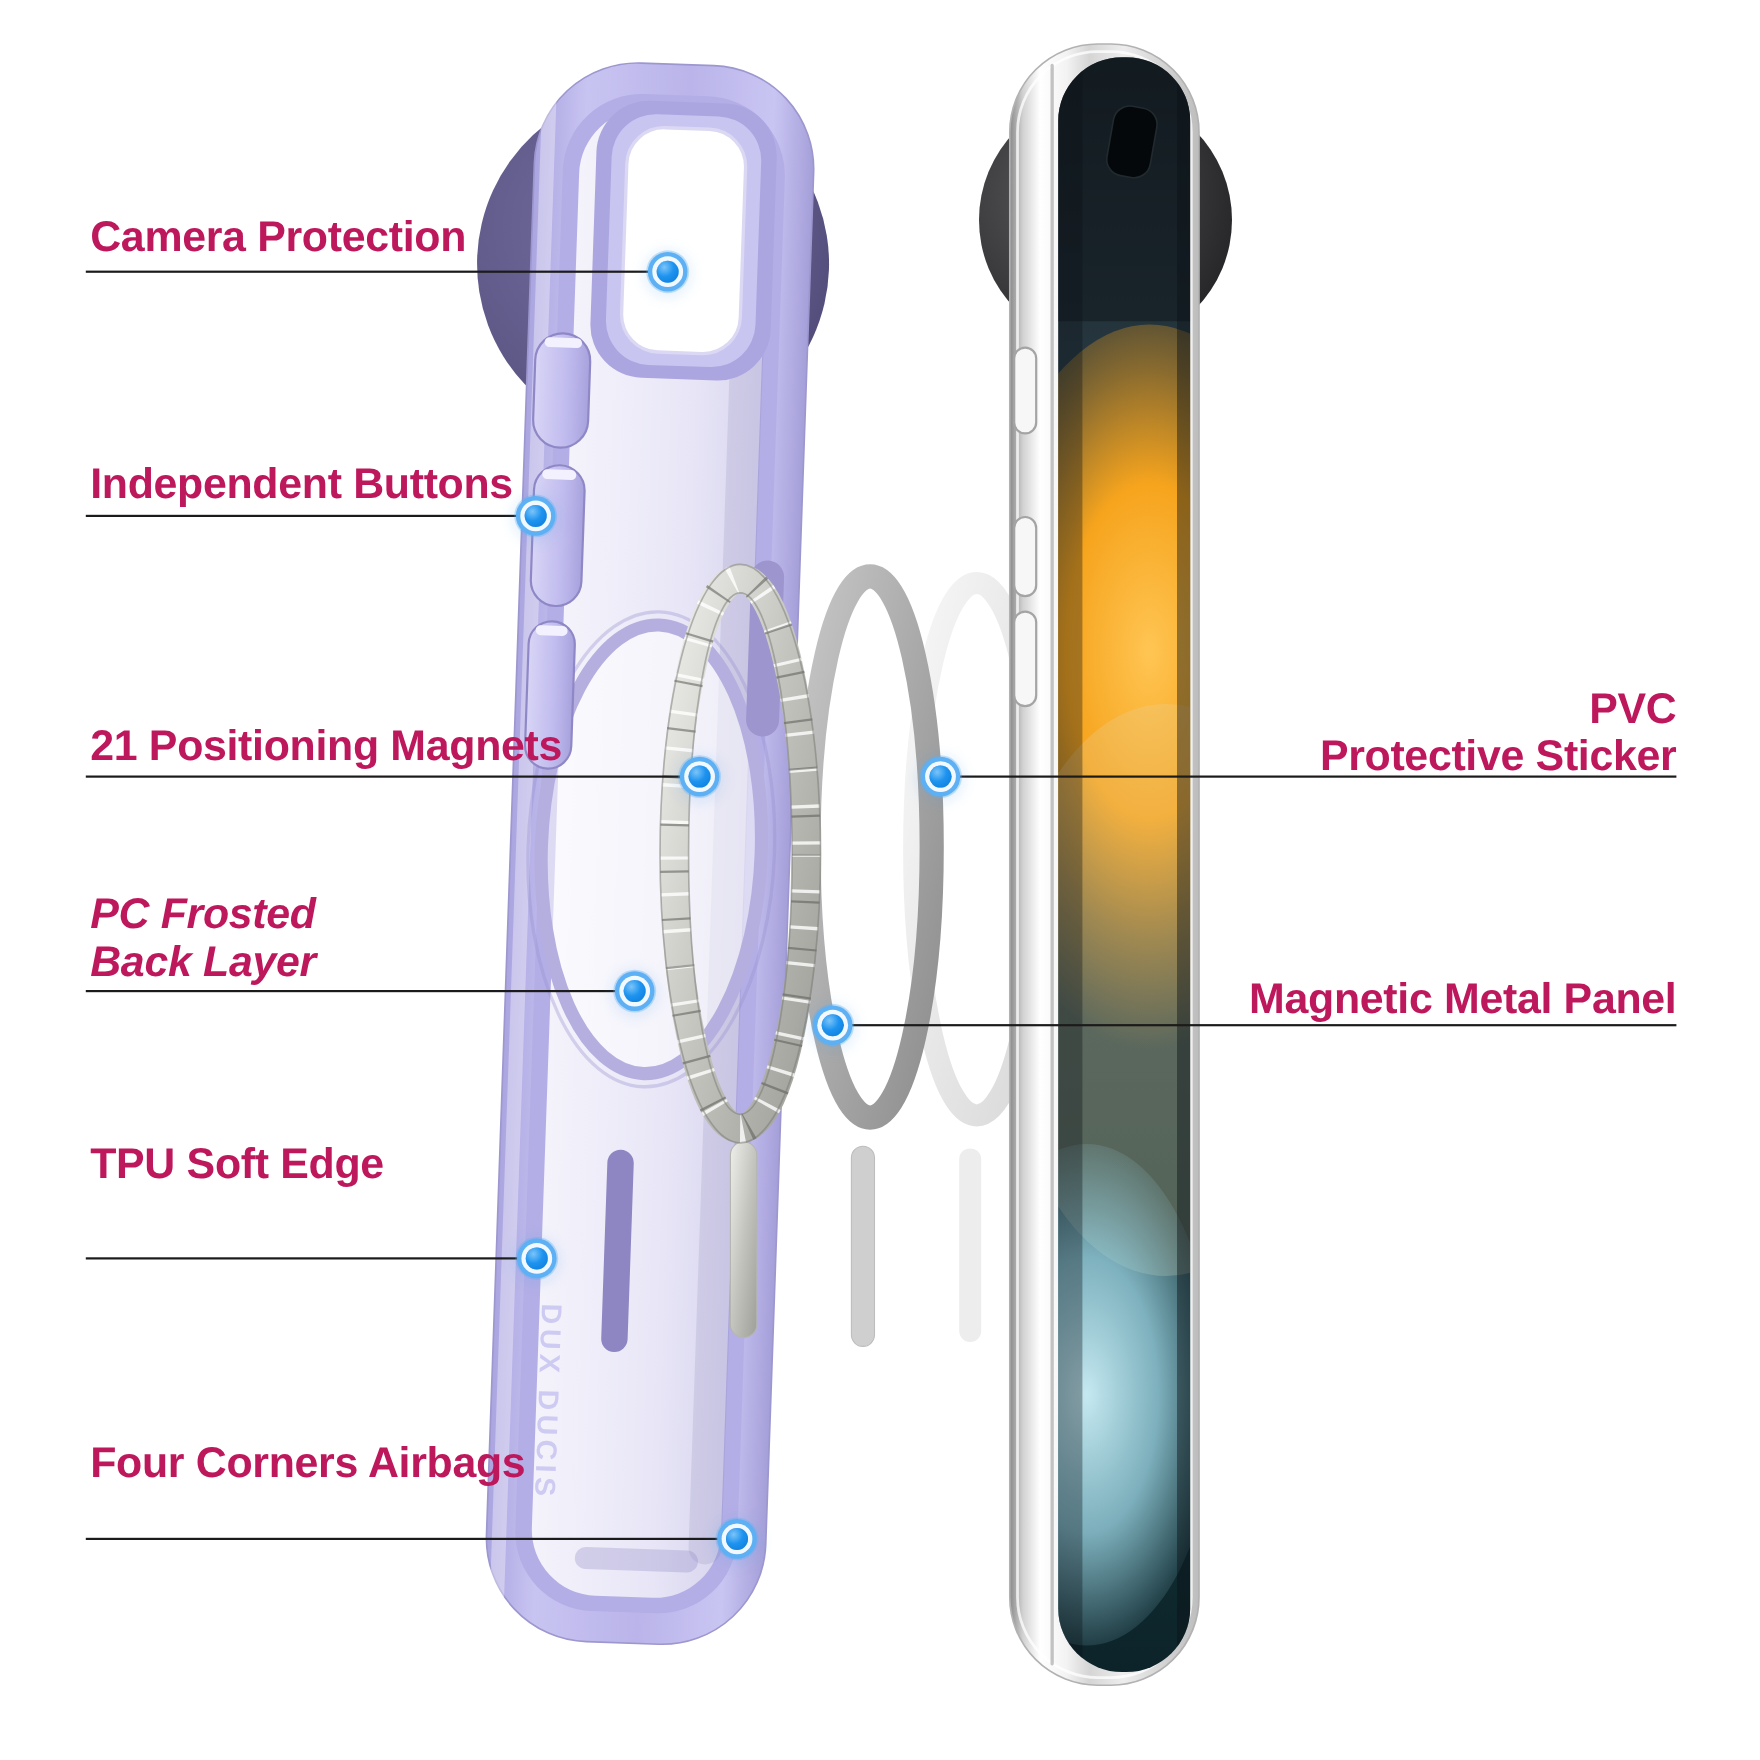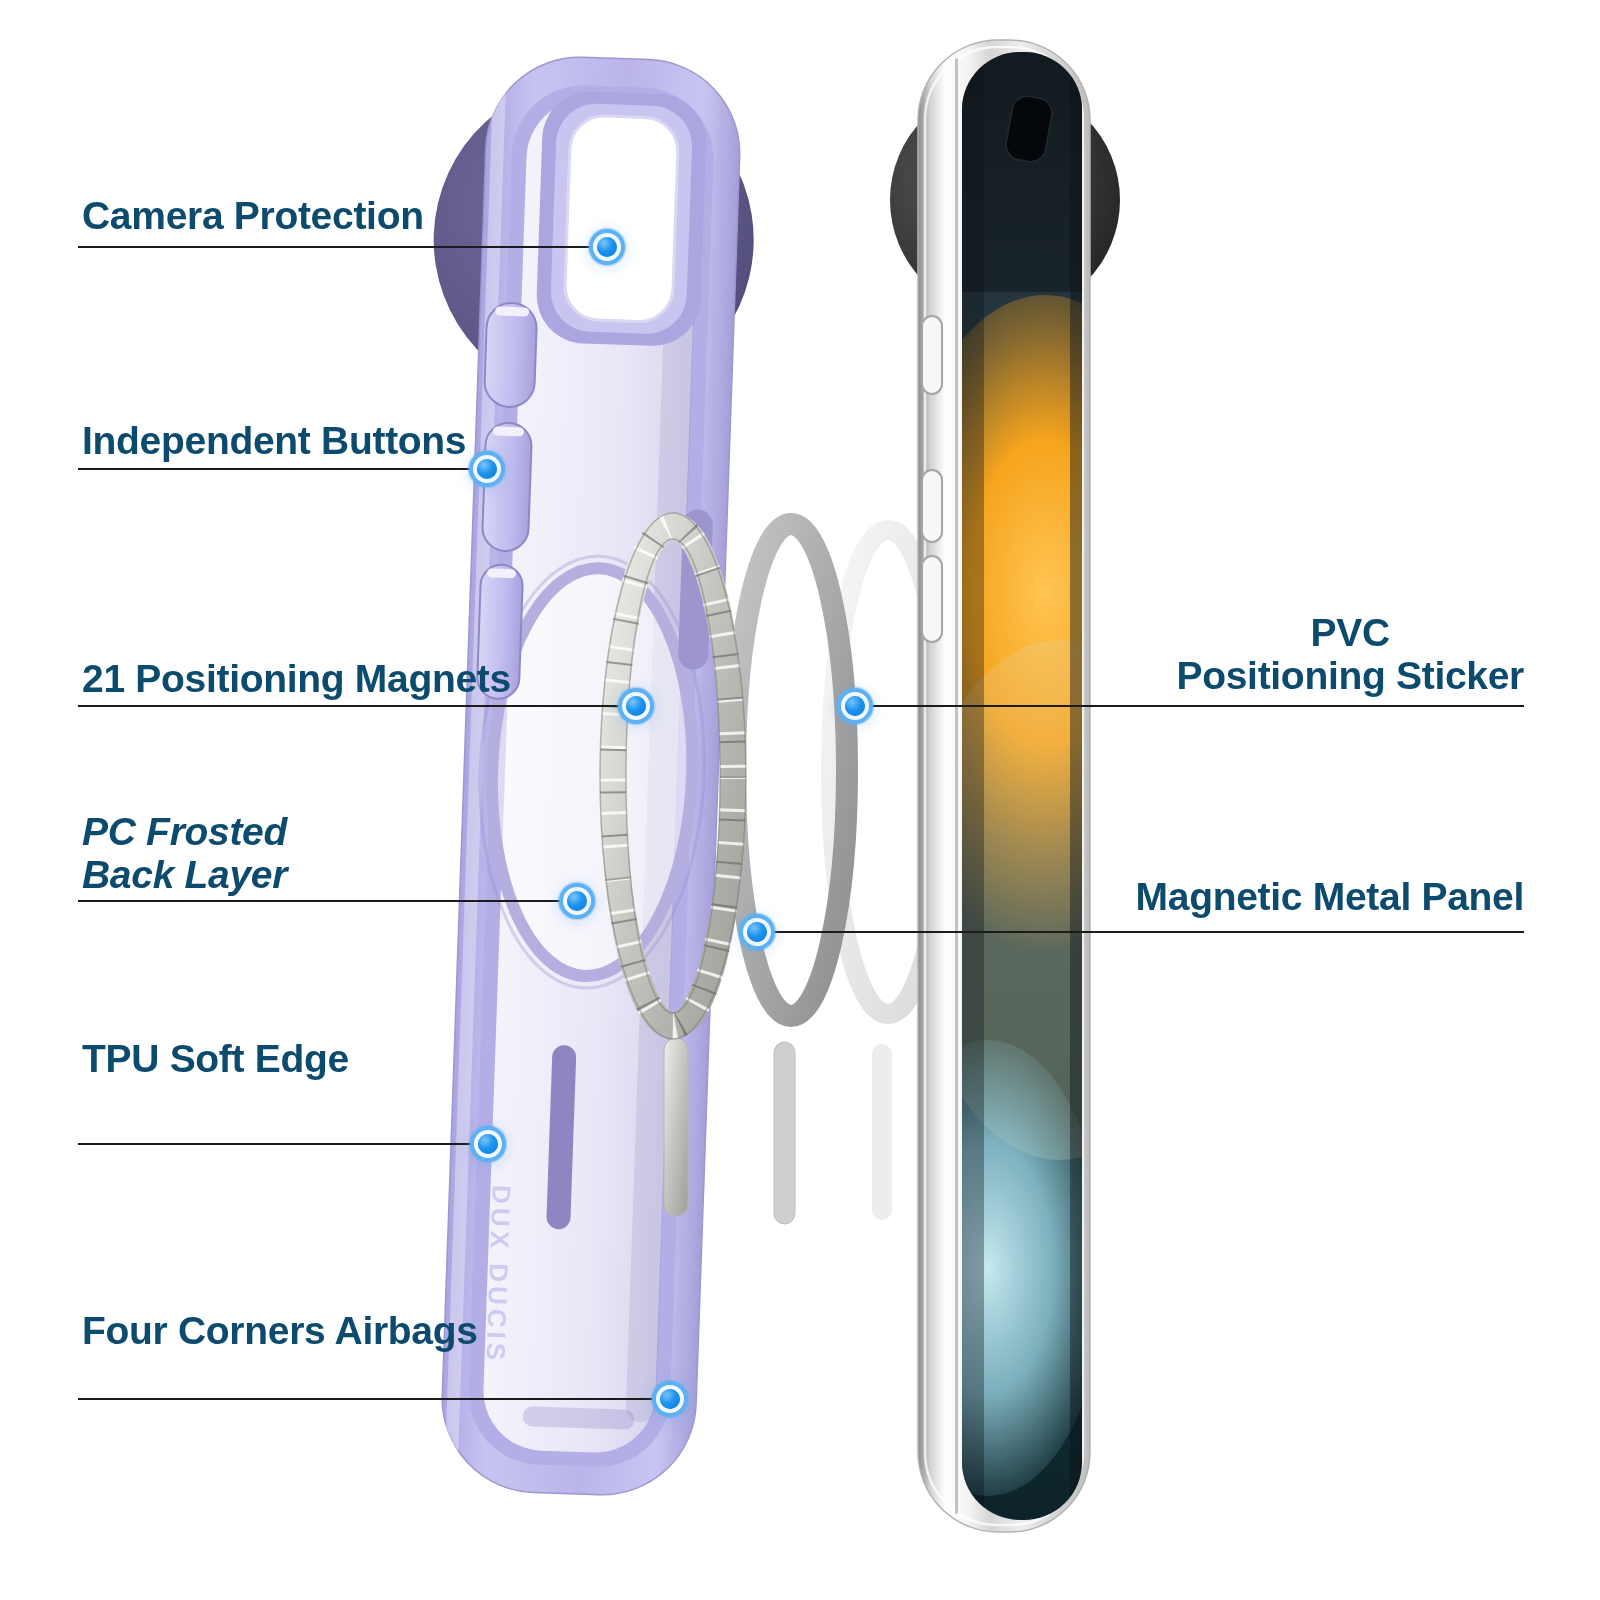--- a/index.html
+++ b/index.html
@@ -1,22 +1,22 @@
 <!DOCTYPE html>
 <html><head>
 <meta charset="utf-8">
 <style>
   html,body{margin:0;padding:0;background:#ffffff;}
   body{width:1600px;height:1600px;position:relative;overflow:hidden;
        font-family:"Liberation Sans",sans-serif;}
   svg.art{position:absolute;left:0;top:0;z-index:1;}
   .callout-label{position:absolute;z-index:4;font:700 39px/43px "Liberation Sans",sans-serif;
-       color:#0c4a6e;letter-spacing:-0.3px;white-space:nowrap;}
+       color:#be185d;letter-spacing:-0.3px;white-space:nowrap;}
   .callout-label .ln{display:block;}
-  .callout-label.right{text-align:center;}
+  .callout-label.right{text-align:right;margin-top:12px;}
   .callout-line{position:absolute;z-index:5;height:2.5px;background:#1b1b1b;}
   .callout-dot{position:absolute;z-index:6;width:20px;height:20px;margin:-10px 0 0 -10px;
        border-radius:50%;
        background:radial-gradient(circle at 35% 30%,#7cc4f8 0%,#1d93ef 45%,#0b79d8 100%);
        box-shadow:0 0 0 4px rgba(255,255,255,.92),
                   0 0 0 8px #5cb0f3,
                   0 0 0 9.5px rgba(92,176,243,.35),
                   0 2px 14px 10px rgba(80,160,235,.20);}
 </style>
 </head>
@@ -197,17 +197,17 @@
   <span class="ln">Back Layer</span>
 </div>
 <div class="callout-label" style="left:82px; top:1037px;">
   <span class="ln">TPU Soft Edge</span>
 </div>
 <div class="callout-label" style="left:82px; top:1309px;">
   <span class="ln">Four Corners Airbags</span>
 </div>
 <div class="callout-label right" style="right:76px; top:611px;">
   <span class="ln">PVC</span>
-  <span class="ln">Positioning Sticker</span>
+  <span class="ln">Protective Sticker</span>
 </div>
 <div class="callout-label right" style="right:76px; top:875px;">
   <span class="ln">Magnetic Metal Panel</span>
 </div>
 
 </body></html>

